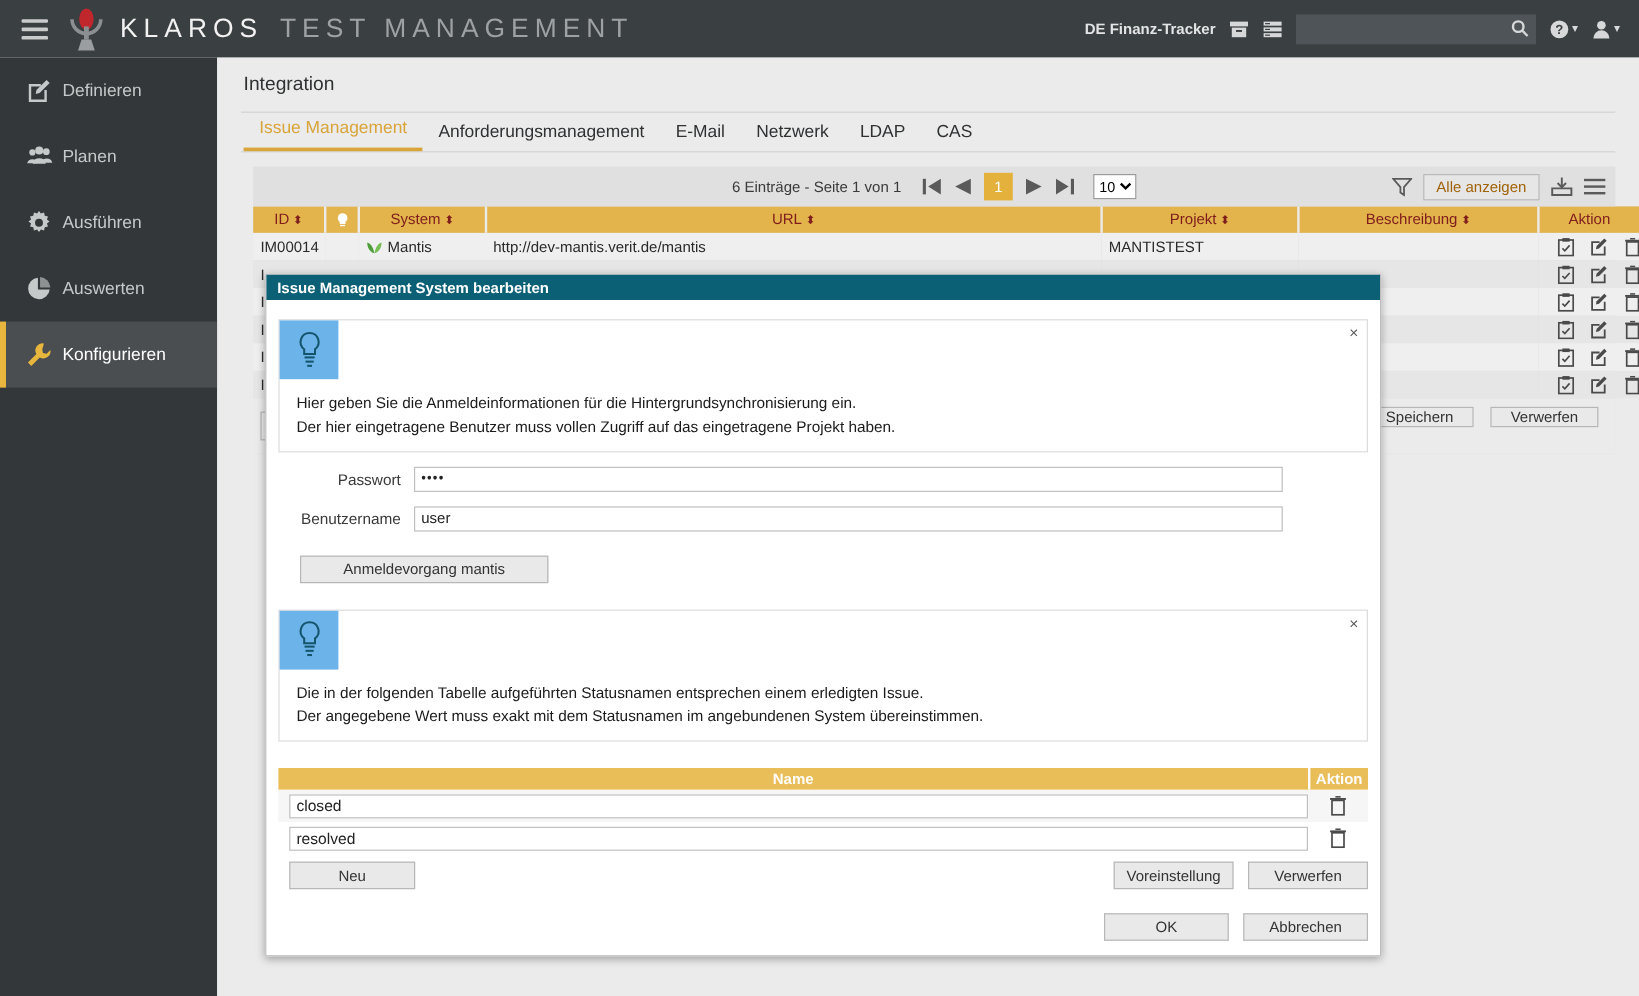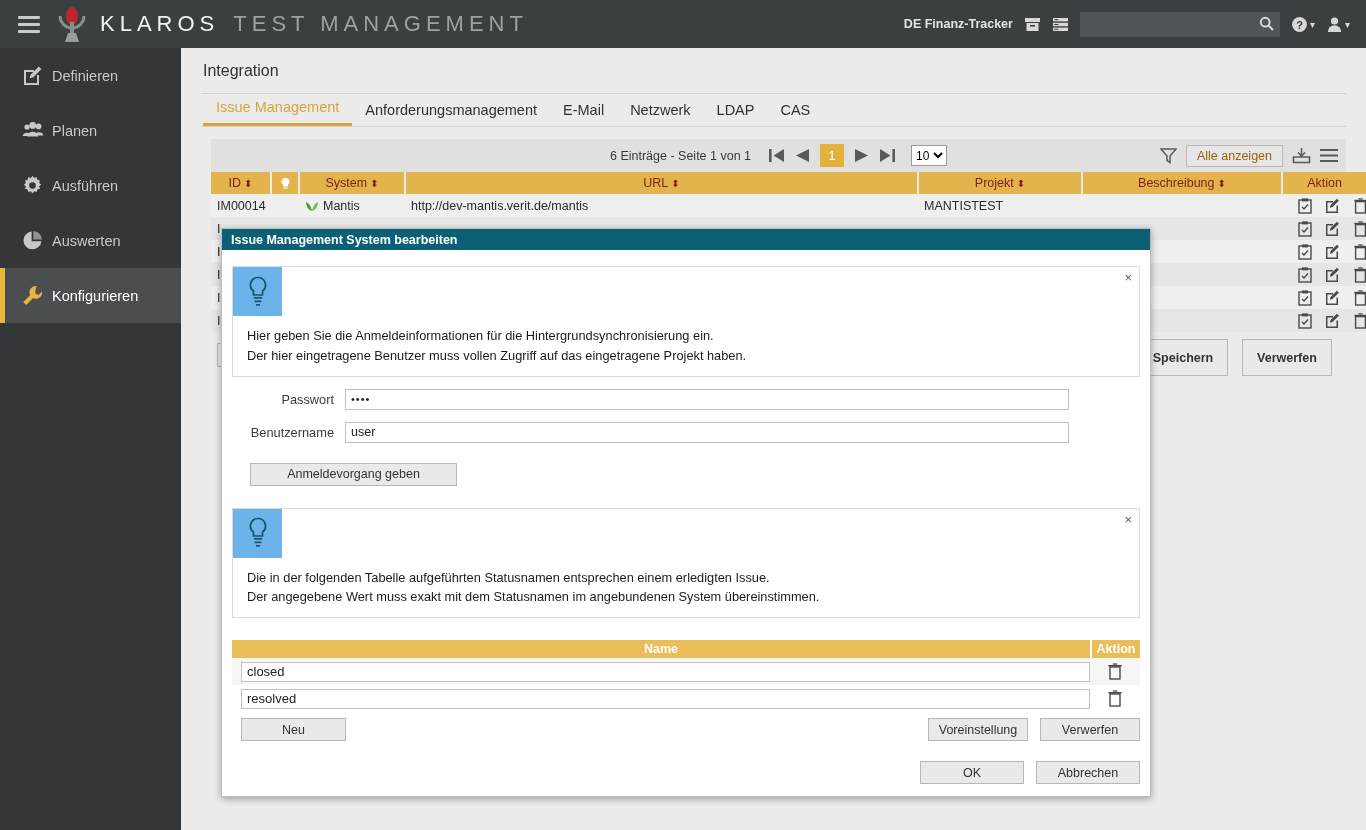--- a/index.html
+++ b/index.html
@@ -121,21 +121,21 @@
   .act-cell { text-align: right; padding-right: 16px !important; }
   .act-cell span { margin-left: 10px; color: #4a4a4a; cursor: pointer; display: inline-block; vertical-align: middle; }
 
   .panel-foot { height: 46px; background: #ebebeb; position: relative; }
   .btn {
     border: 1px solid #b7b7b7; background: #e9e9e9; font-size: 12.5px; color: #333;
     height: 24px; padding: 0 14px; cursor: pointer; font-family: "Liberation Sans", sans-serif;
     display: inline-flex; align-items: center; justify-content: center;
   }
   .foot-right { position: absolute; right: 14px; top: 7px; display: flex; gap: 14px; }
-  .foot-right .btn { width: 90px; height: 37px; font-weight: bold; }
+  .foot-right .btn { width: 90px; height: 17px; }
 
   
   .modal {
     position: absolute; left: 40px; top: 180px; width: 930px;
     background: #ffffff; box-shadow: 0 2px 7px rgba(0,0,0,0.33);
     border: 1px solid #bdbdbd;
   }
   .modal-title {
     background: #0c6076; color: #ffffff; font-size: 12.5px; font-weight: bold;
     height: 21px; display: flex; align-items: center; padding-left: 9px;
@@ -609,21 +609,21 @@
           <div class="form-label">Passwort</div>
           <input class="form-input" type="text" style="letter-spacing: 1px; font-size: 11px;" value="••••">
         </div>
 
         <div class="form-row">
           <div class="form-label">Benutzername</div>
           <input class="form-input" type="text" value="user" style="">
         </div>
 
         <div class="test-btn-wrap">
-          <button class="btn test-btn">Anmeldevorgang geben</button>
+          <button class="btn test-btn">Anmeldevorgang mantis</button>
         </div>
 
         <div class="hint" style="margin-top:22px;">
           <div class="hint-ico">
             <svg width="22" height="34" viewBox="0 0 22 34">
               <path d="M11 2.5 a7.5 7.5 0 0 1 4.5 13.5 v4 h-9 v-4 A7.5 7.5 0 0 1 11 2.5 Z" fill="none" stroke="#14556b" stroke-width="1.7"></path>
               <rect x="6.8" y="22" width="8.4" height="1.7" fill="#14556b"></rect>
               <rect x="7.6" y="25.5" width="6.8" height="1.7" fill="#14556b"></rect>
               <rect x="9" y="29" width="4" height="1.7" fill="#14556b"></rect>
             </svg>

